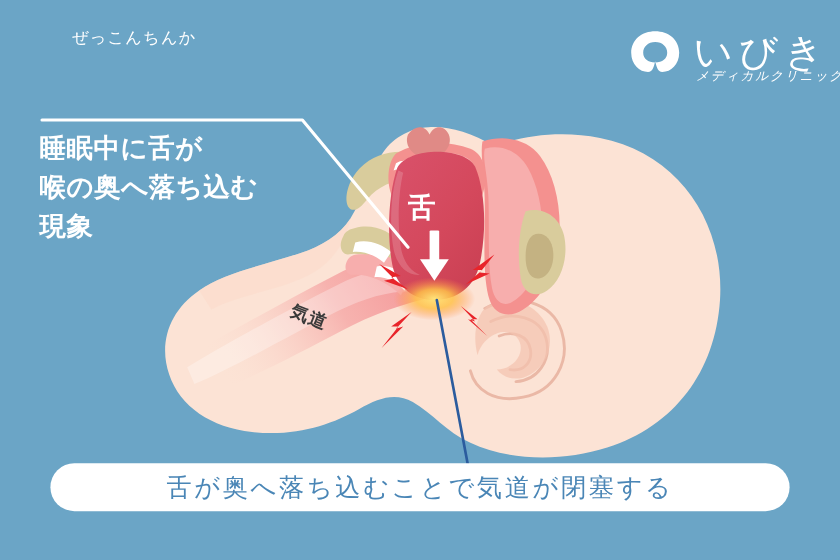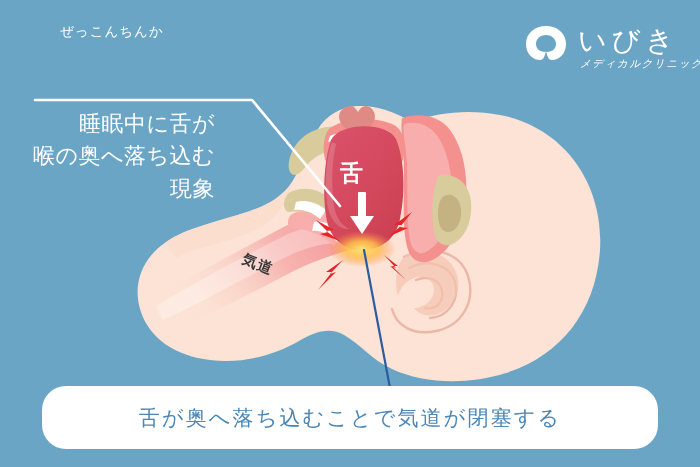--- a/index.html
+++ b/index.html
@@ -47,24 +47,23 @@
     letter-spacing: 1.5px;
     white-space: nowrap;
   }
   .desc {
     position: absolute;
     left: 33px;
     top: 108px;
     font-size: 22px;
     line-height: 1.47;
     color: #ffffff;
-    font-weight: 400;
+    font-weight: 700;
     letter-spacing: 0.5px;
     white-space: pre-line;
-    text-align: right;
   }
 
   
   .logo {
     position: absolute;
     left: 524px;
     top: 18px;
     width: 160px;
     height: 62px;
   }
@@ -72,21 +71,21 @@
     position: absolute;
     left: 0px;
     top: 6px;
     width: 44px;
     height: 38px;
   }
   .logo-text {
     position: absolute;
     left: 54px;
     top: 4px;
-    font-size: 28px;
+    font-size: 32px;
     font-weight: 400;
     color: #ffffff;
     letter-spacing: 5px;
     white-space: nowrap;
   }
   .logo-sub {
     position: absolute;
     left: 56px;
     top: 39px;
     font-size: 10.5px;
@@ -95,21 +94,21 @@
     white-space: nowrap;
     font-style: italic;
   }
 
   
   .banner {
     position: absolute;
     left: 42px;
     top: 386px;
     width: 616px;
-    height: 63px;
+    height: 40px;
     background: #ffffff;
     border-radius: 24px;
     display: flex;
     align-items: center;
     justify-content: center;
   }
   .banner-text {
     font-size: 21px;
     color: #4a86b6;
     letter-spacing: 2.2px;

